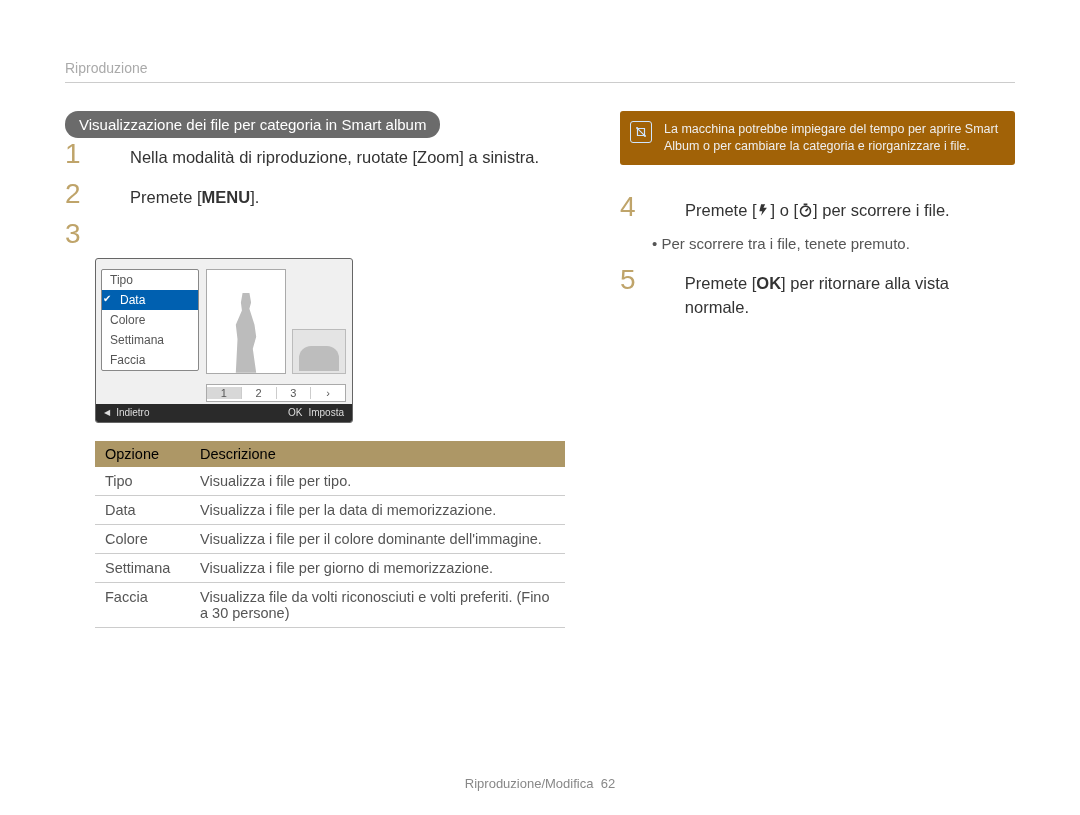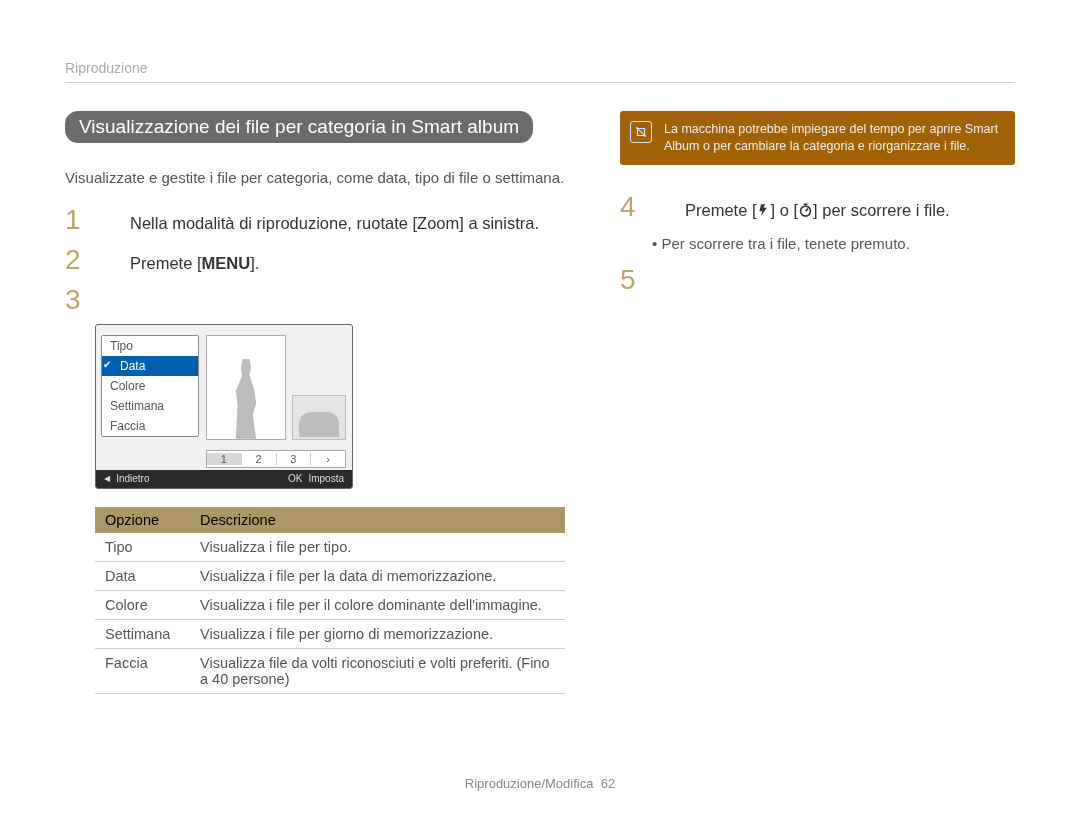--- a/index.html
+++ b/index.html
@@ -23,24 +23,24 @@
   }
   .columns {
     display: flex;
     gap: 55px;
   }
   .col { flex: 1; }
   .pill {
     display: inline-block;
     background: #6b6b6b;
     color: #fff;
-    font-size: 19px;
+    font-size: 15px;
     padding: 5px 14px;
     border-radius: 13px;
-    margin-bottom: 24px;
+    margin-bottom: 2px;
   }
   .intro {
     font-size: 15px;
     color: #555;
     line-height: 1.4;
     margin-bottom: 18px;
   }
   .step {
     display: flex;
     align-items: baseline;
@@ -219,21 +219,20 @@
 </head>
 <body>
 
 <div class="header-label">Riproduzione</div>
 <div class="header-rule"></div>
 
 <div class="columns">
 
   <div class="col">
     <div class="pill">Visualizzazione dei ﬁle per categoria in Smart album</div>
-    <div class="intro">Visualizzate e gestite i file per categoria, come data, tipo di file o settimana.</div>
 
     <div class="step">
       <span class="step-num">1</span>
       <span class="step-text">Nella modalità di riproduzione, ruotate [Zoom] a sinistra.</span>
     </div>
 
     <div class="step">
       <span class="step-num">2</span>
       <span class="step-text">
         <span>Premete [</span><span class="bold-glyph">MENU</span><span>].</span>
@@ -294,21 +293,21 @@
         <tr>
             <td>Colore</td>
             <td>Visualizza i file per il colore dominante dell'immagine.</td>
           </tr>
         <tr>
             <td>Settimana</td>
             <td>Visualizza i file per giorno di memorizzazione.</td>
           </tr>
         <tr>
             <td>Faccia</td>
-            <td>Visualizza file da volti riconosciuti e volti preferiti. (Fino a 40 persone)</td>
+            <td>Visualizza file da volti riconosciuti e volti preferiti. (Fino a 30 persone)</td>
           </tr>
       </tbody>
     </table>
   </div>
 
   <div class="col">
     <div class="note">
       <span class="note-icon">
         <svg viewBox="0 0 24 24" fill="none" stroke="currentColor" stroke-width="2">
             <path d="M4 4l16 16M4 6h14v14"></path>
@@ -326,19 +325,22 @@
             </svg></span><span>] o [</span><span class="glyph-box"><svg width="15" height="15" viewBox="0 0 24 24" fill="none" stroke="#333" stroke-width="2.5">
               <circle cx="12" cy="13" r="8"></circle>
               <path d="M12 13l4-4M9 2h6"></path>
             </svg></span><span>] per scorrere i ﬁle.</span>
       </span>
     </div>
     <div class="bullet">• <span>Per scorrere tra i file, tenete premuto.</span></div>
 
     <div class="step">
       <span class="step-num">5</span>
+      <span class="step-text">
+        <span>Premete [</span><span class="bold-glyph">OK</span><span>] per ritornare alla vista normale.</span>
+      </span>
     </div>
   </div>
 </div>
 
 <div class="page-footer">
   <span>Riproduzione/Modifica</span>&nbsp;&nbsp;<span>62</span>
 </div>
 
 </body></html>

